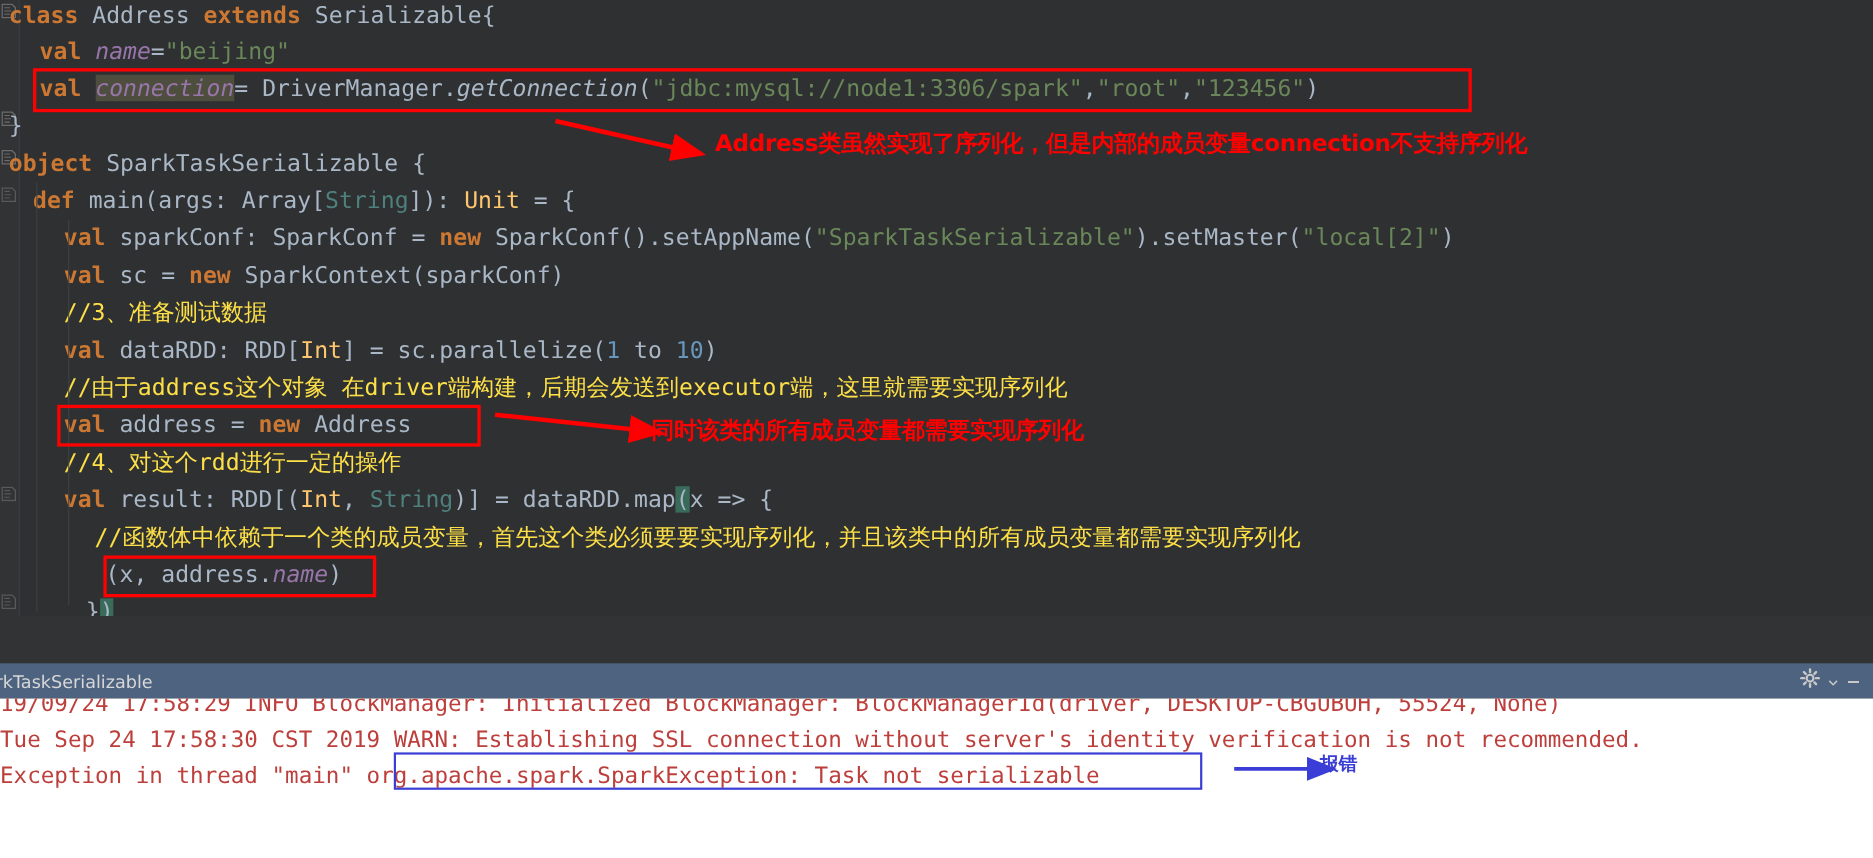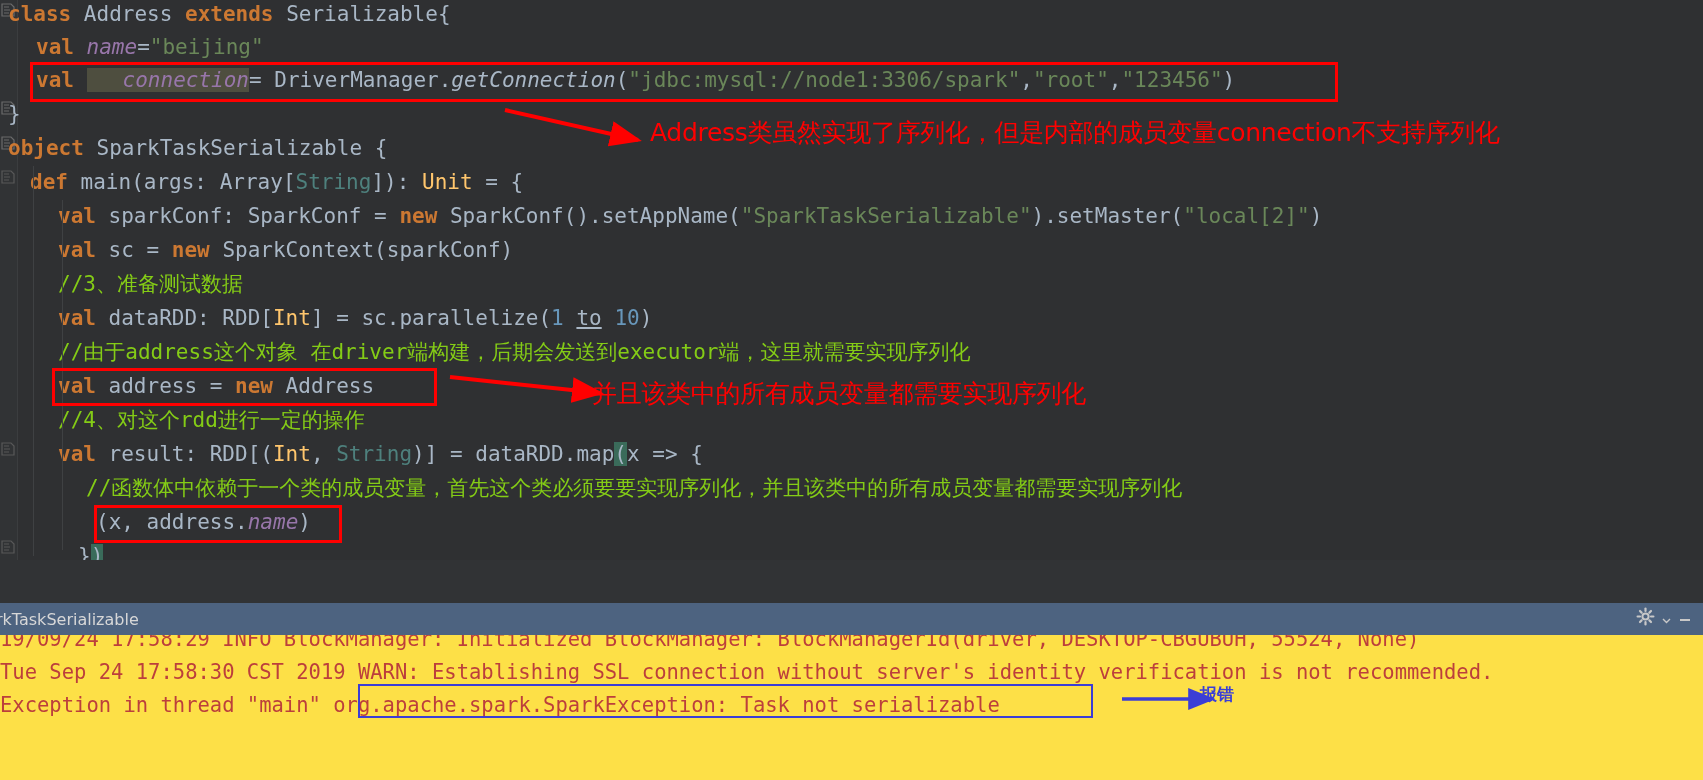--- a/index.html
+++ b/index.html
@@ -67,48 +67,48 @@
     height: 33.8px;
   }
   .ln > span { display: inline; }
 
   
   .kw    { color: #cc7832; font-weight: bold; }
   .plain { color: #a9b7c6; }
   .cls   { color: #a9b7c6; }
   .str   { color: #6a8759; }
   .num   { color: #6897bb; }
-  .cmt   { color: #84cc16; }
+  .cmt   { color: #fde047; }
   .fld   { color: #9876aa; font-style: italic; }
   .mth   { color: #a9b7c6; font-style: italic; }
   .typg  { color: #4e807d; text-align: center; }
   .imp   { color: #ffc66d; }
-  .under { text-decoration: underline; }
-  .hl-ident { background: #4e4e3f; padding-left: 36px; }
+  .under { }
+  .hl-ident { background: #4e4e3f; }
   .caret-blk { background: #3a6b5a; }
 
   
   .anno-box {
     position: absolute;
     border: 3px solid #ff0000;
     box-sizing: border-box;
     pointer-events: none;
   }
   .anno-box-blue {
     position: absolute;
     border: 2px solid #3b3ed6;
     box-sizing: border-box;
     pointer-events: none;
   }
   .anno-text {
     position: absolute;
     color: #ff0000;
     font-family: "DejaVu Sans", sans-serif;
-    font-weight: normal;
-    font-size: 25px;
+    font-weight: bold;
+    font-size: 21px;
     white-space: nowrap;
     letter-spacing: -0.3px;
   }
   .anno-text-blue {
     position: absolute;
     color: #3b3ed6;
     font-family: "DejaVu Sans", sans-serif;
     font-weight: bold;
     font-size: 17px;
     white-space: nowrap;
@@ -155,21 +155,21 @@
   }
   .gear-icon-wrap {
     position: absolute;
     right: 10px; top: 4px;
     display: flex; align-items: center; gap: 6px;
   }
   .console-body {
     position: absolute;
     left: 0; top: 32px;
     width: 1703px; height: 145px;
-    background: #fde047;
+    background: #ffffff;
     overflow: hidden;
     font-family: "DejaVu Sans Mono", monospace;
     font-size: 20.5px;
     line-height: 33px;
     white-space: pre;
   }
   .c-line { position: absolute; left: 0; width: 1703px; color: #bc3f3c; }
 </style>
 </head>
 <body>
@@ -239,21 +239,21 @@
   <div class="anno-text" style="left:650px; top:116px;">Address类虽然实现了序列化，但是内部的成员变量connection不支持序列化</div>
 
   <svg class="anno-arrow" style="left:448px; top:373px;" width="175" height="30">
     <defs>
         <marker id="ah2" markerWidth="9" markerHeight="9" refX="7" refY="3.2" orient="auto">
           <path d="M0,0 L8,3.2 L0,6.4 z" fill="#ff0000"></path>
         </marker>
       </defs>
     <line x1="2" y1="4" x2="152" y2="20" stroke="#ff0000" stroke-width="4" marker-end="url(#ah2)"></line>
   </svg>
-  <div class="anno-text" style="left:592px; top:377px;">并且该类中的所有成员变量都需要实现序列化</div>
+  <div class="anno-text" style="left:592px; top:377px;">同时该类的所有成员变量都需要实现序列化</div>
 
 
 
   <div class="console-wrap">
     <div class="console-tabbar">
       <span class="console-tab-label">rkTaskSerializable</span>
       <span class="gear-icon-wrap">
         <span>
           <svg width="20" height="20" viewBox="0 0 20 20">
             <circle cx="9.5" cy="9.5" r="3.1" fill="none" stroke="#c8c8c8" stroke-width="2"></circle>

